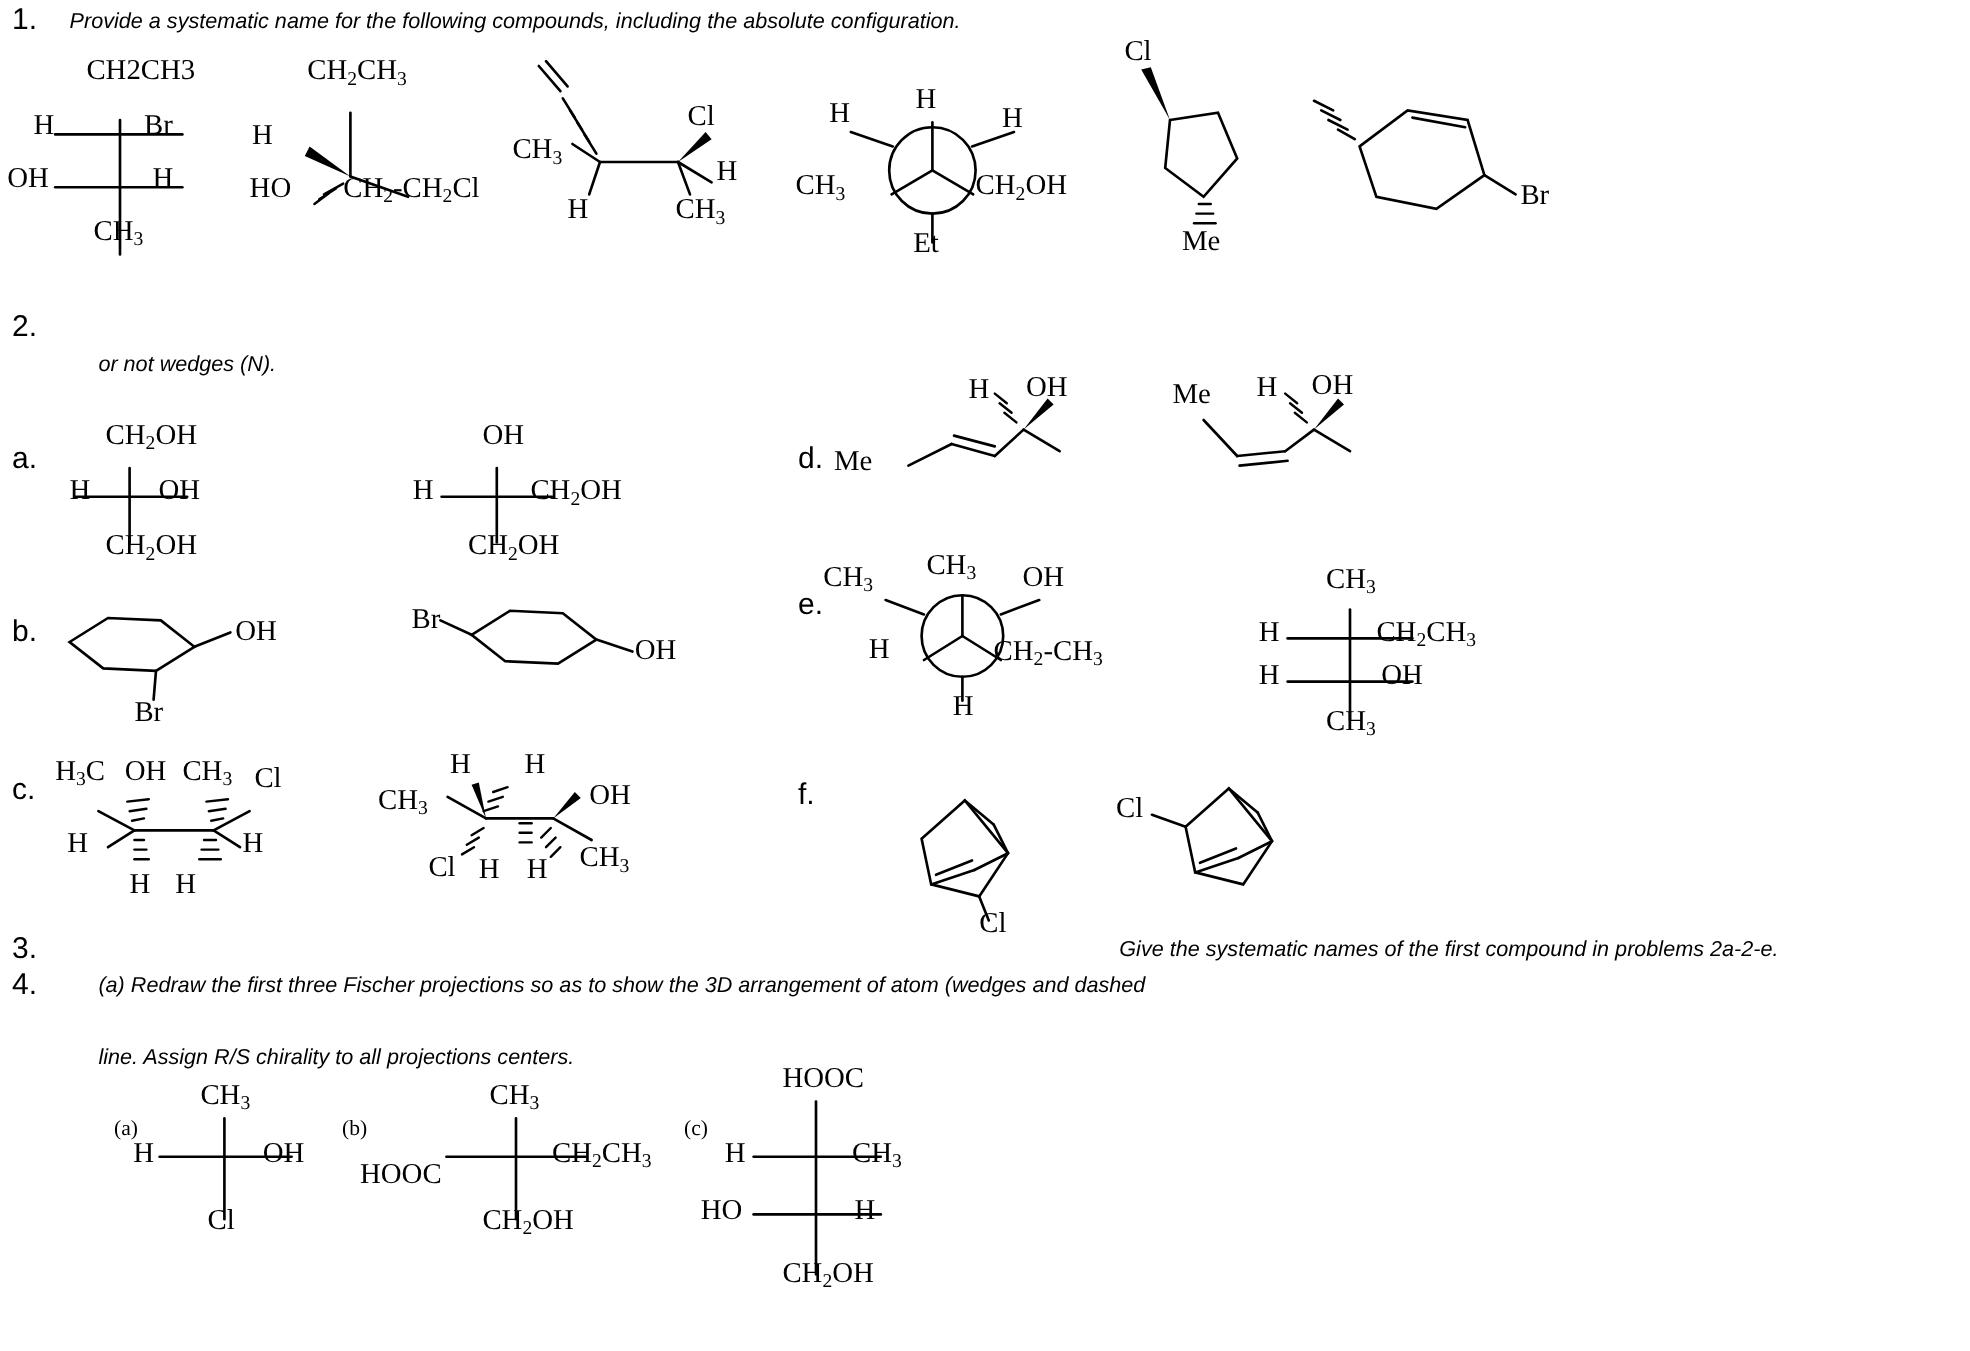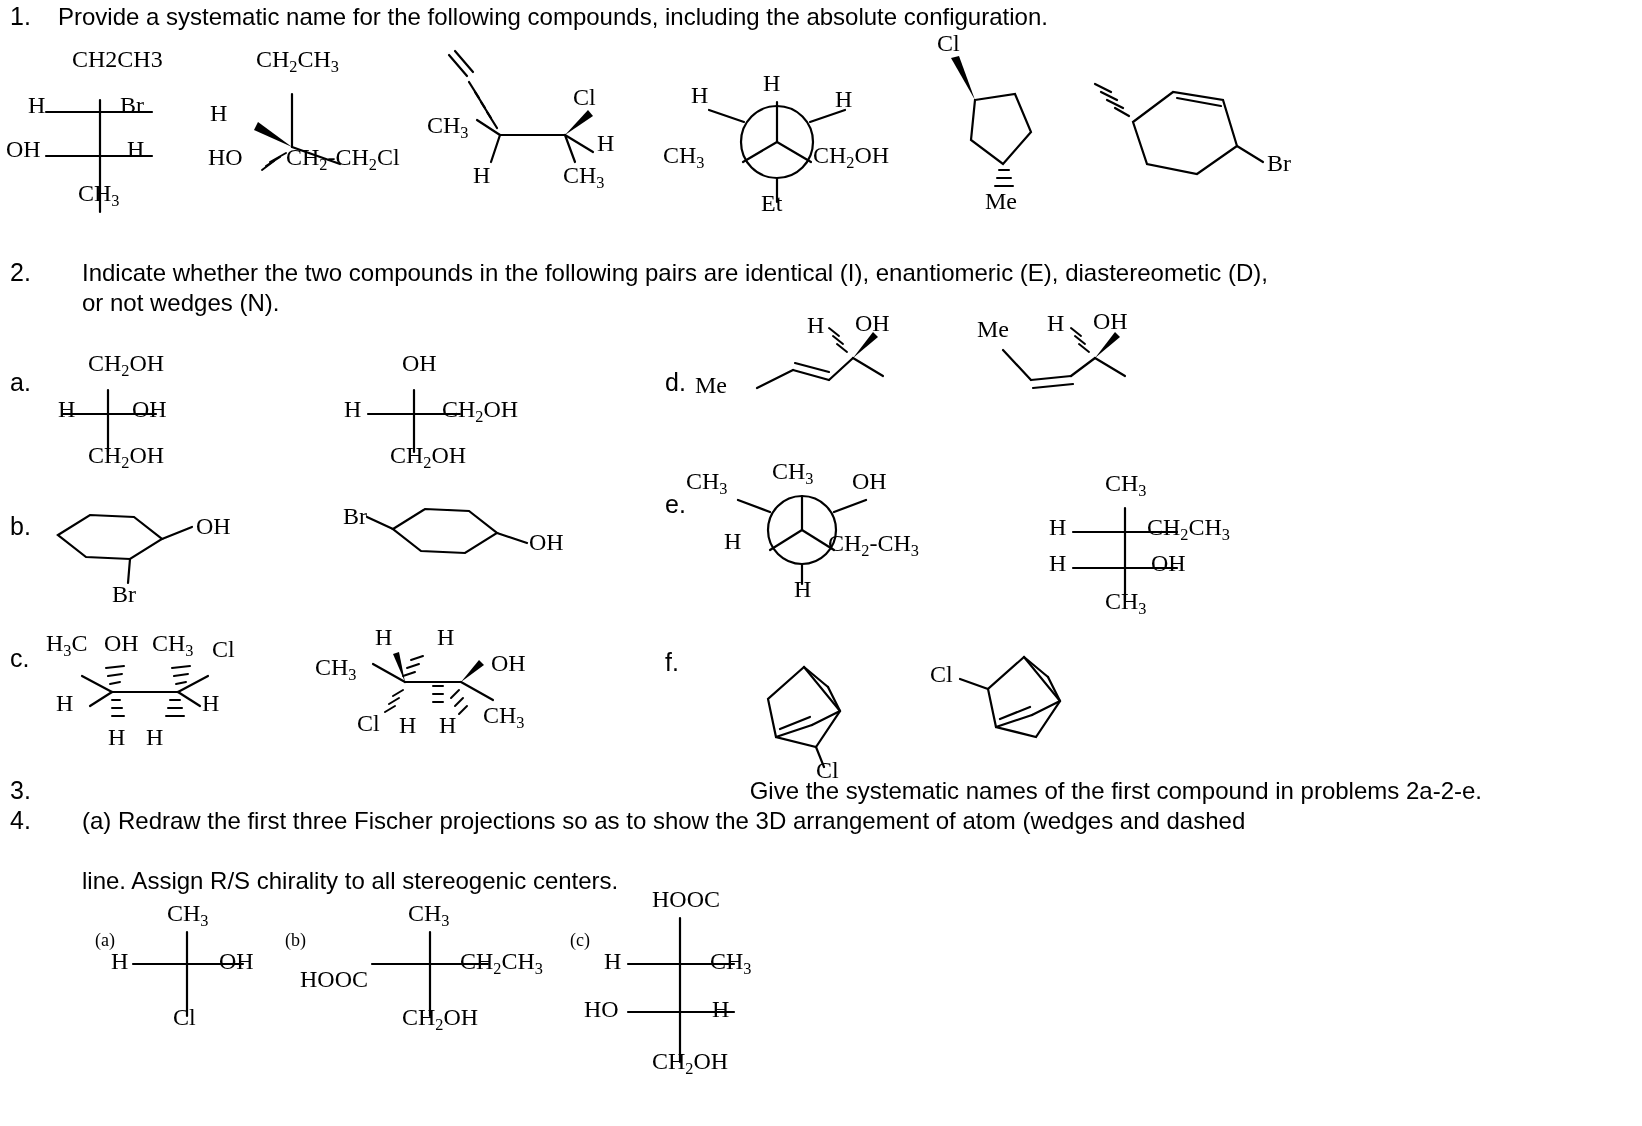--- a/index.html
+++ b/index.html
@@ -7,21 +7,21 @@
     width:1642px;height:1126px;
     background:#ffffff;
     font-family:"Liberation Sans", sans-serif;
     color:#000;
     position:relative;
     overflow:hidden;
   }
   .page{position:absolute;left:0;top:0;width:1642px;height:1126px;}
   .abs{position:absolute;}
   .qnum{font-size:25px;}
-  .qtext{font-size:24px;line-height:30px;}
+  .qtext{font-size:18px;line-height:30px;font-style:italic;}
   .lbl{font-size:25px;}
   .chem{font-family:"Liberation Serif", serif;font-size:24px;}
   .chem-xs{font-family:"Liberation Serif", serif;font-size:18px;}
   sub{font-size:0.68em;vertical-align:-0.28em;}
   svg{overflow:visible;}
   .ln{stroke:#000;stroke-width:2.2;fill:none;stroke-linecap:round;}
   .wedge{fill:#000;stroke:none;}
   .hash{stroke:#000;fill:none;stroke-linecap:round;}
 </style>
 </head>
@@ -128,21 +128,20 @@
         <line x1="44" y1="66" x2="30" y2="58"></line>
         <line x1="38" y1="58" x2="22" y2="50"></line>
         <line x1="32" y1="50" x2="16" y2="42"></line>
         <line x1="26" y1="42" x2="10" y2="34"></line>
       </g>
     </svg>
     <div class="abs chem" style="left:182px;top:100px;">Br</div>
   </div>
 
   <div class="abs qnum" style="left:10px;top:258px;">2.</div>
-  <div class="abs qtext" style="left:82px;top:258px;width:1450px;">Indicate whether the two compounds in the following pairs are identical (I), enantiomeric (E), diastereometic (D),</div>
   <div class="abs qtext" style="left:82px;top:288px;width:1450px;">or not wedges (N).</div>
 
   <div class="abs lbl" style="left:10px;top:368px;">a.</div>
   <div class="abs" style="left:60px;top:356px;width:200px;height:120px;">
     <svg width="200" height="120">
       <line class="ln" x1="48" y1="34" x2="48" y2="96"></line>
       <line class="ln" x1="2" y1="58" x2="96" y2="58"></line>
     </svg>
     <div class="abs chem" style="left:28px;top:-6px;">CH<sub>2</sub>OH</div>
     <div class="abs chem" style="left:-2px;top:40px;">H</div>
@@ -350,21 +349,21 @@
       <line class="ln" x1="48" y1="44" x2="20" y2="34"></line>
     </svg>
     <div class="abs chem" style="left:-10px;top:16px;">Cl</div>
   </div>
 
   <div class="abs qnum" style="left:10px;top:776px;">3.</div>
   <div class="abs qtext" style="left:82px;top:776px;width:1400px;text-align:right;">Give the systematic names of the first compound in problems 2a-2-e.</div>
 
   <div class="abs qnum" style="left:10px;top:806px;">4.</div>
   <div class="abs qtext" style="left:82px;top:806px;width:1460px;">(a) Redraw the first three Fischer projections so as to show the 3D arrangement of atom (wedges and dashed</div>
-  <div class="abs qtext" style="left:82px;top:866px;width:1460px;">line.  Assign R/S chirality to all stereogenic centers.</div>
+  <div class="abs qtext" style="left:82px;top:866px;width:1460px;">line.  Assign R/S chirality to all projections centers.</div>
 
   <div class="abs chem-xs" style="left:95px;top:930px;">(a)</div>
   <div class="abs" style="left:115px;top:900px;width:200px;height:140px;">
     <svg width="200" height="140">
       <line class="ln" x1="72" y1="32" x2="72" y2="116"></line>
       <line class="ln" x1="18" y1="64" x2="128" y2="64"></line>
     </svg>
     <div class="abs chem" style="left:52px;top:0px;">CH<sub>3</sub></div>
     <div class="abs chem" style="left:-4px;top:48px;">H</div>
     <div class="abs chem" style="left:104px;top:48px;">OH</div>

